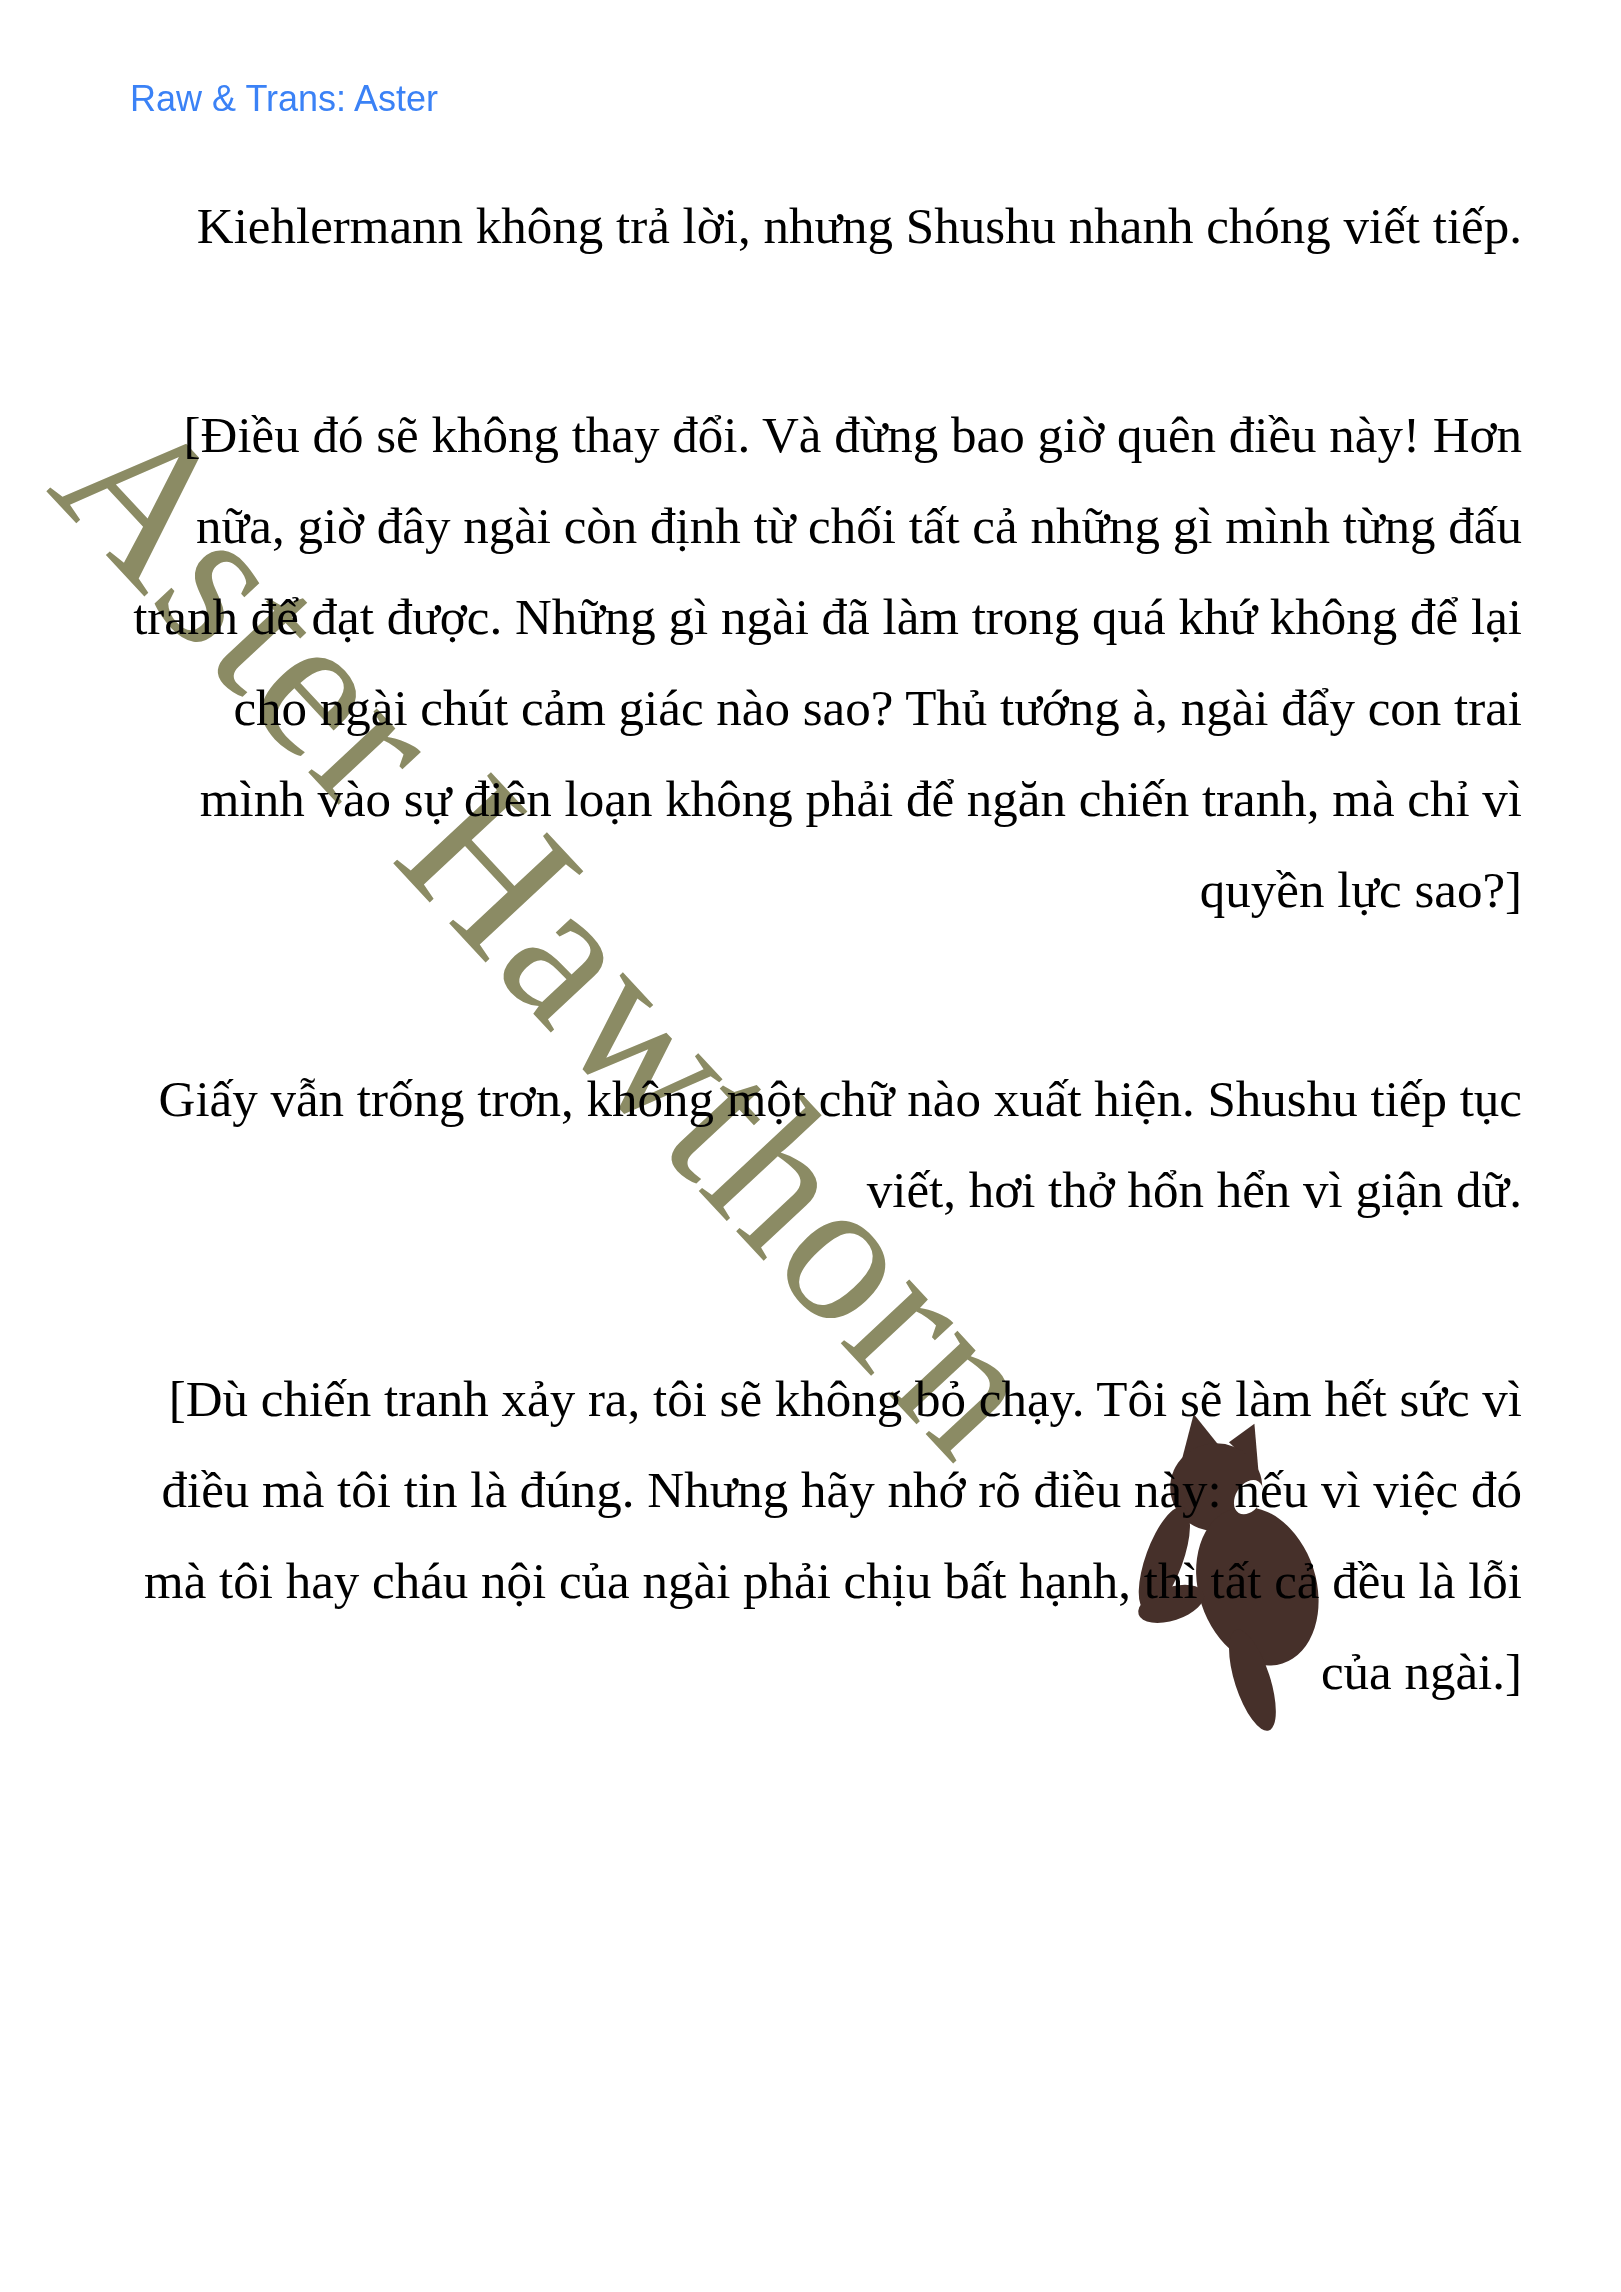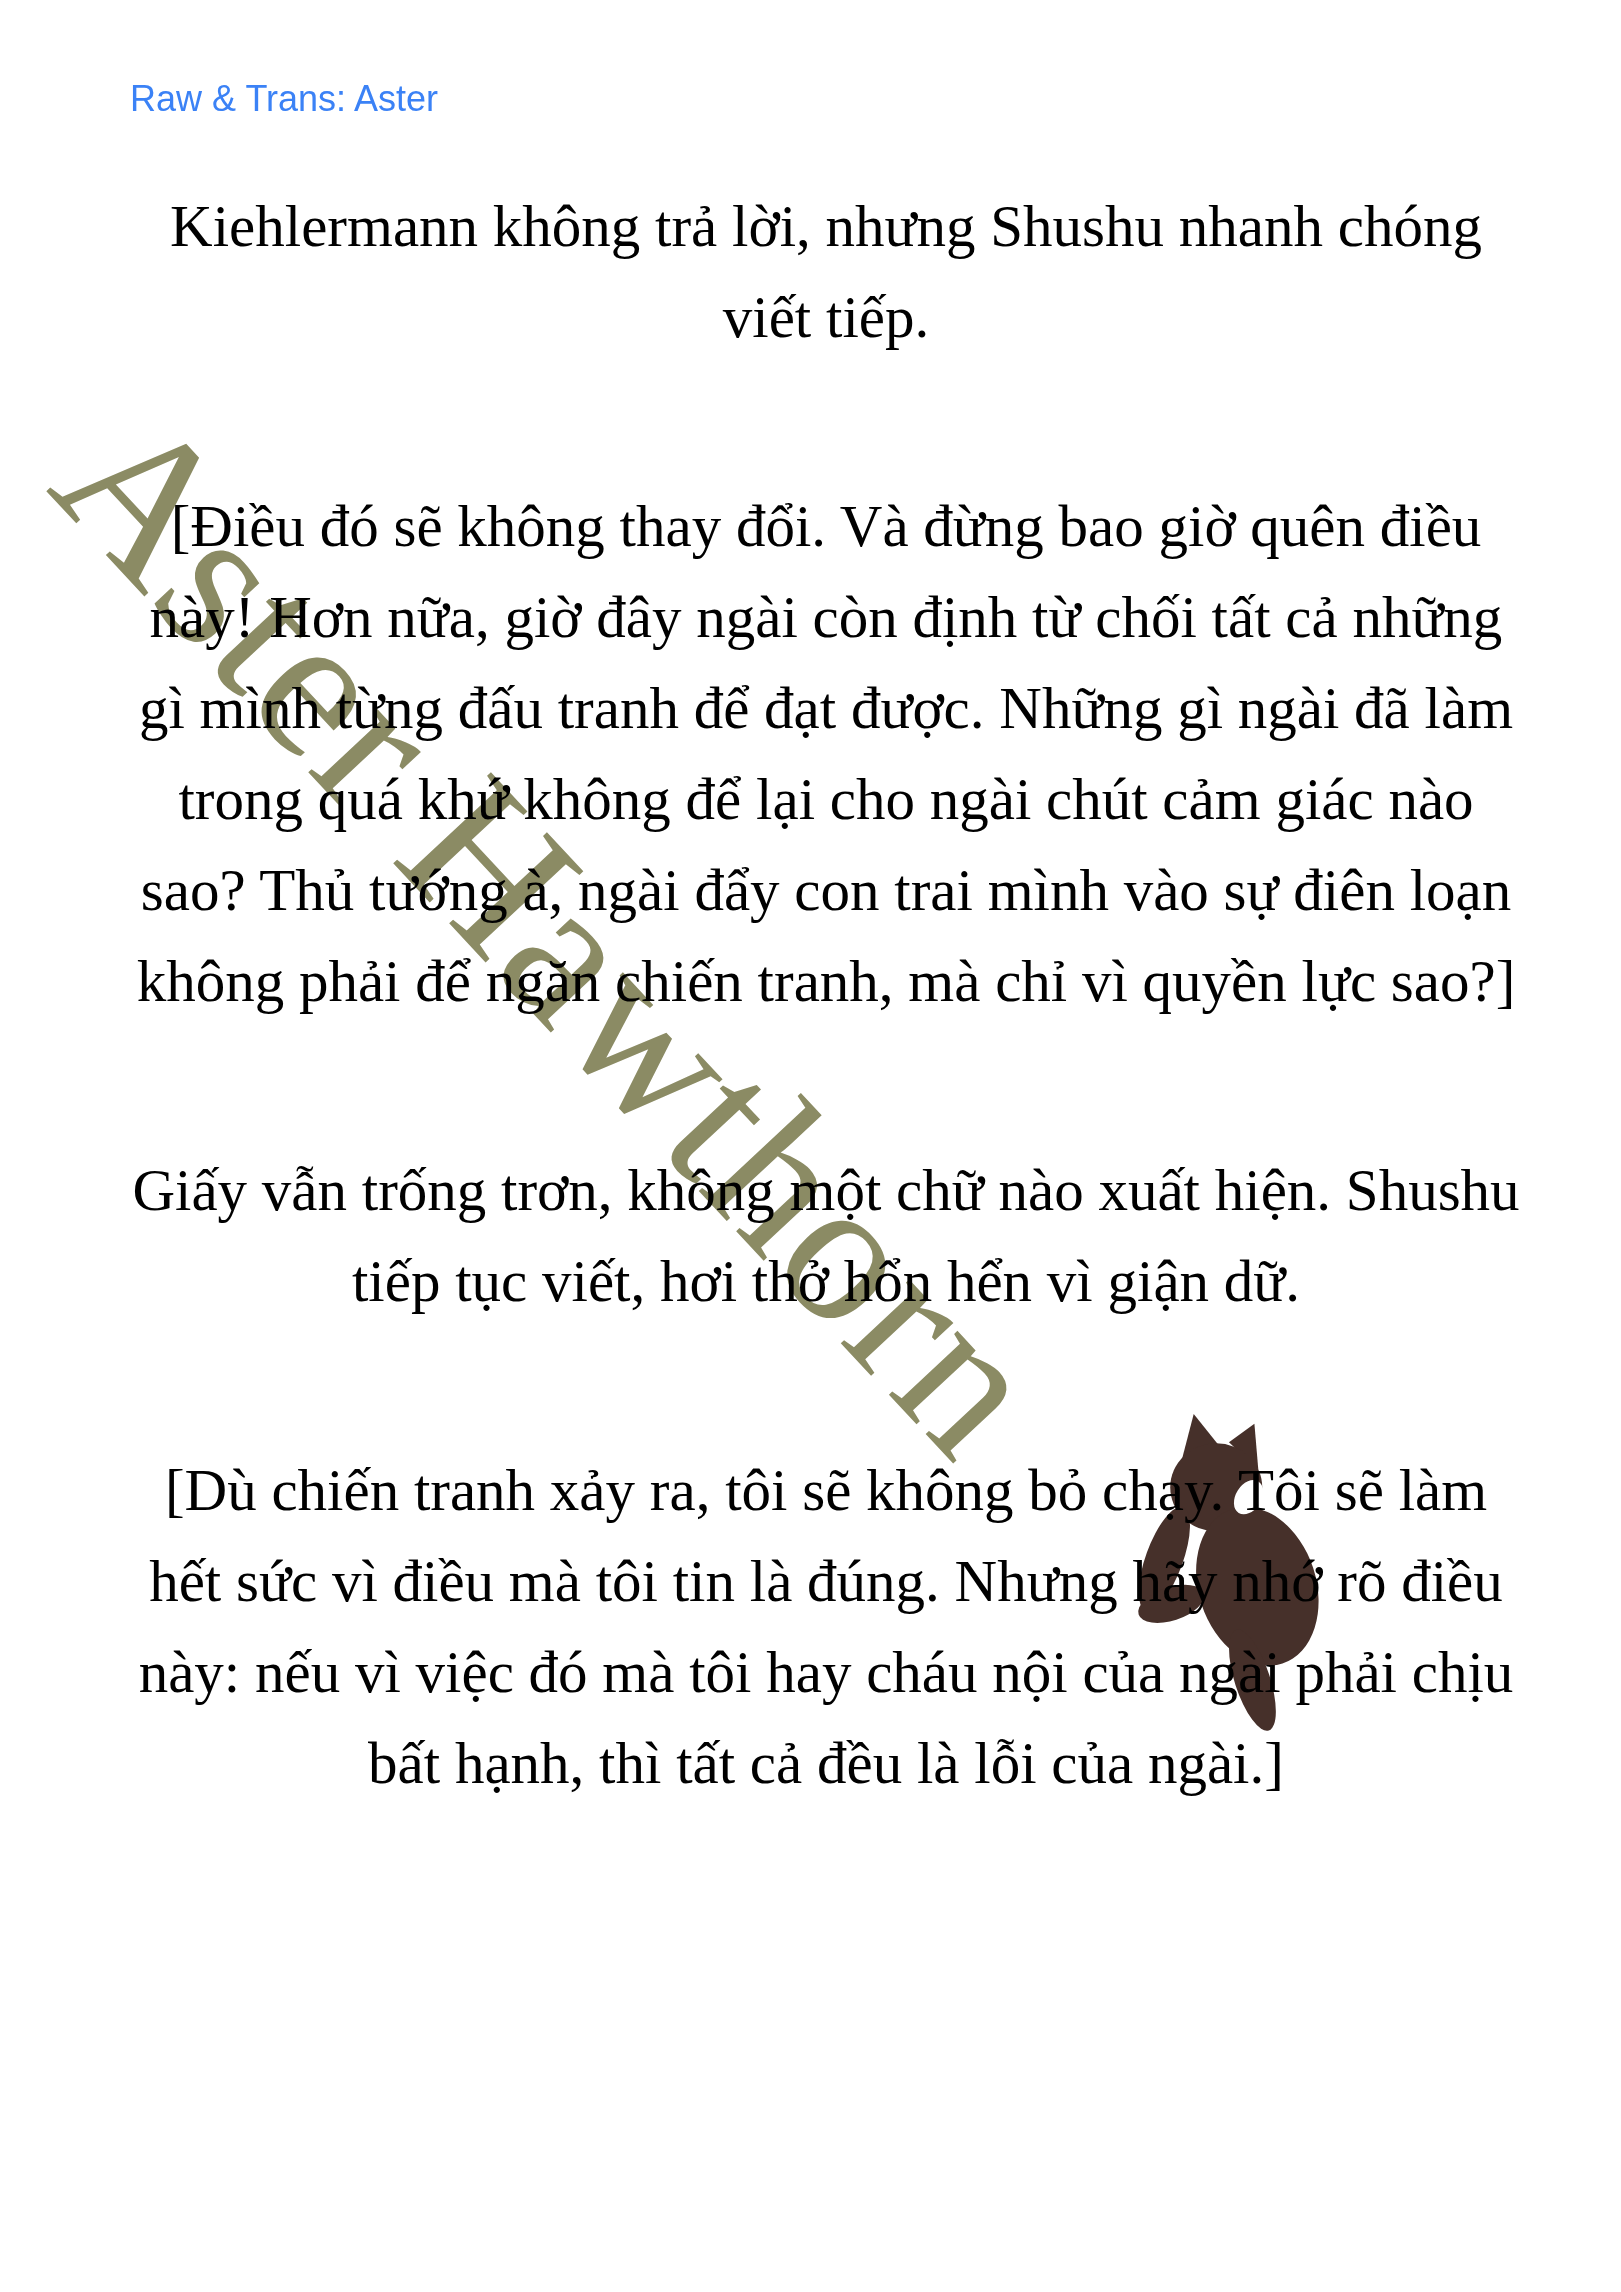--- a/index.html
+++ b/index.html
@@ -38,24 +38,24 @@
     z-index:2;
   }
   .content{
     position:absolute;
     left:130px;top:181px;
     width:1392px;
     z-index:3;
   }
   .content p{
     margin:0 0 118px 0;
-    font-size:59px;
+    font-size:51px;
     line-height:91px;
     color:#000000;
-    text-align:center;
+    text-align:right;
   }
 </style>
 </head>
 <body>
 
 <div class="page">
 
   <div class="watermark" style="color: rgb(139, 139, 100);">Aster Hawthorn</div>
 
   <svg class="cat" viewBox="0 0 190 330" xmlns="http://www.w3.org/2000/svg">

